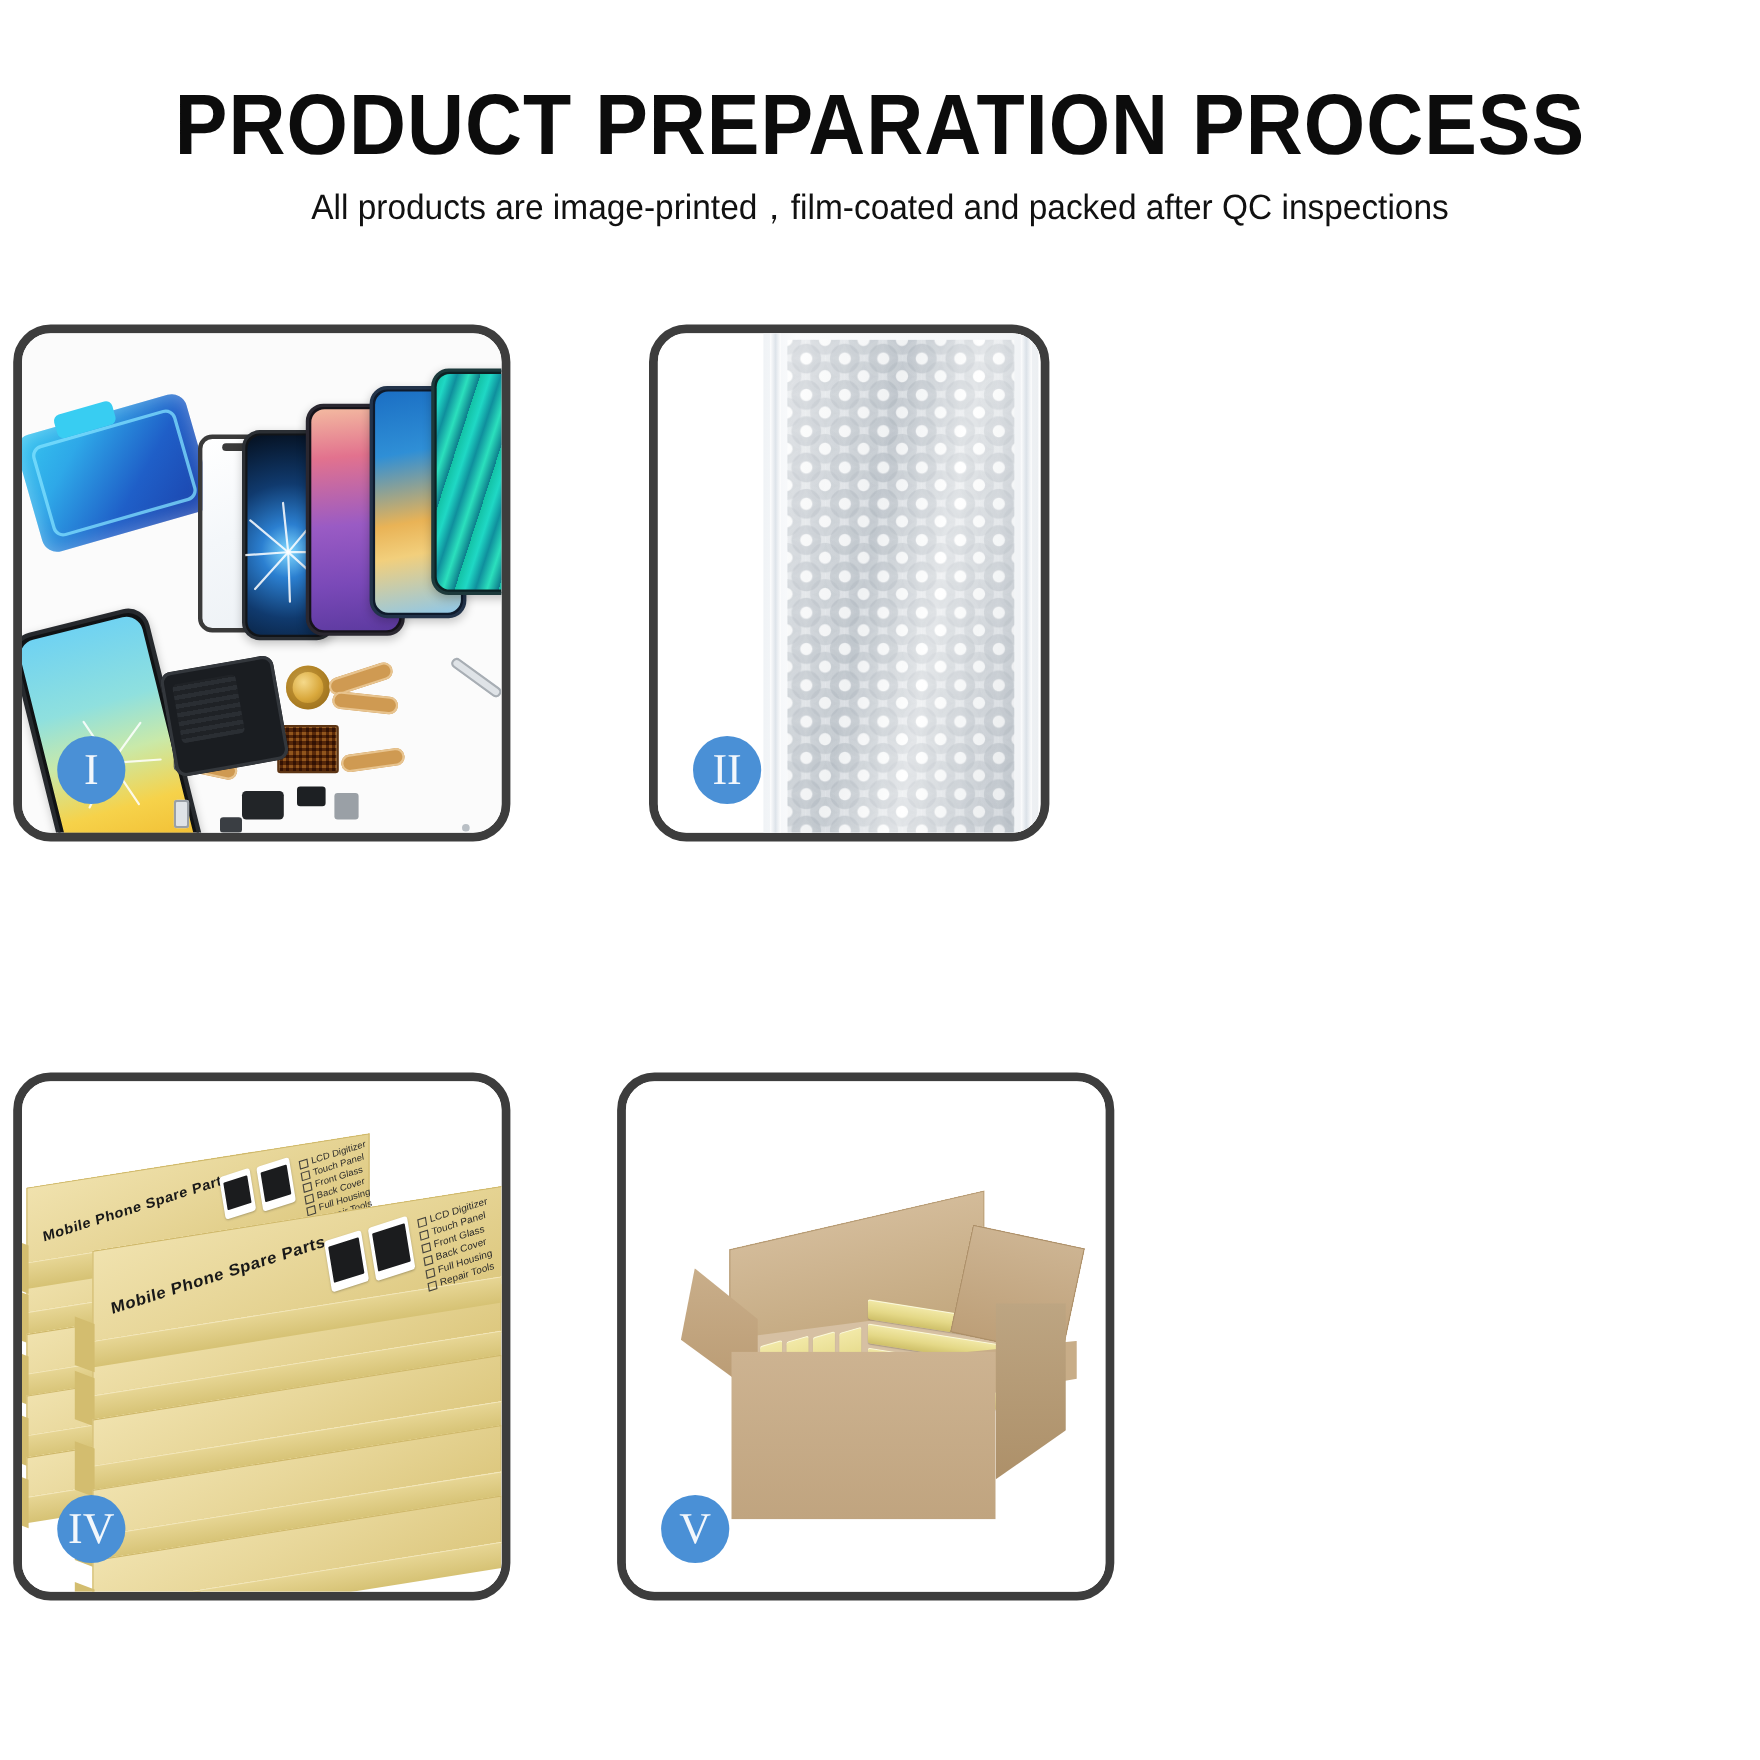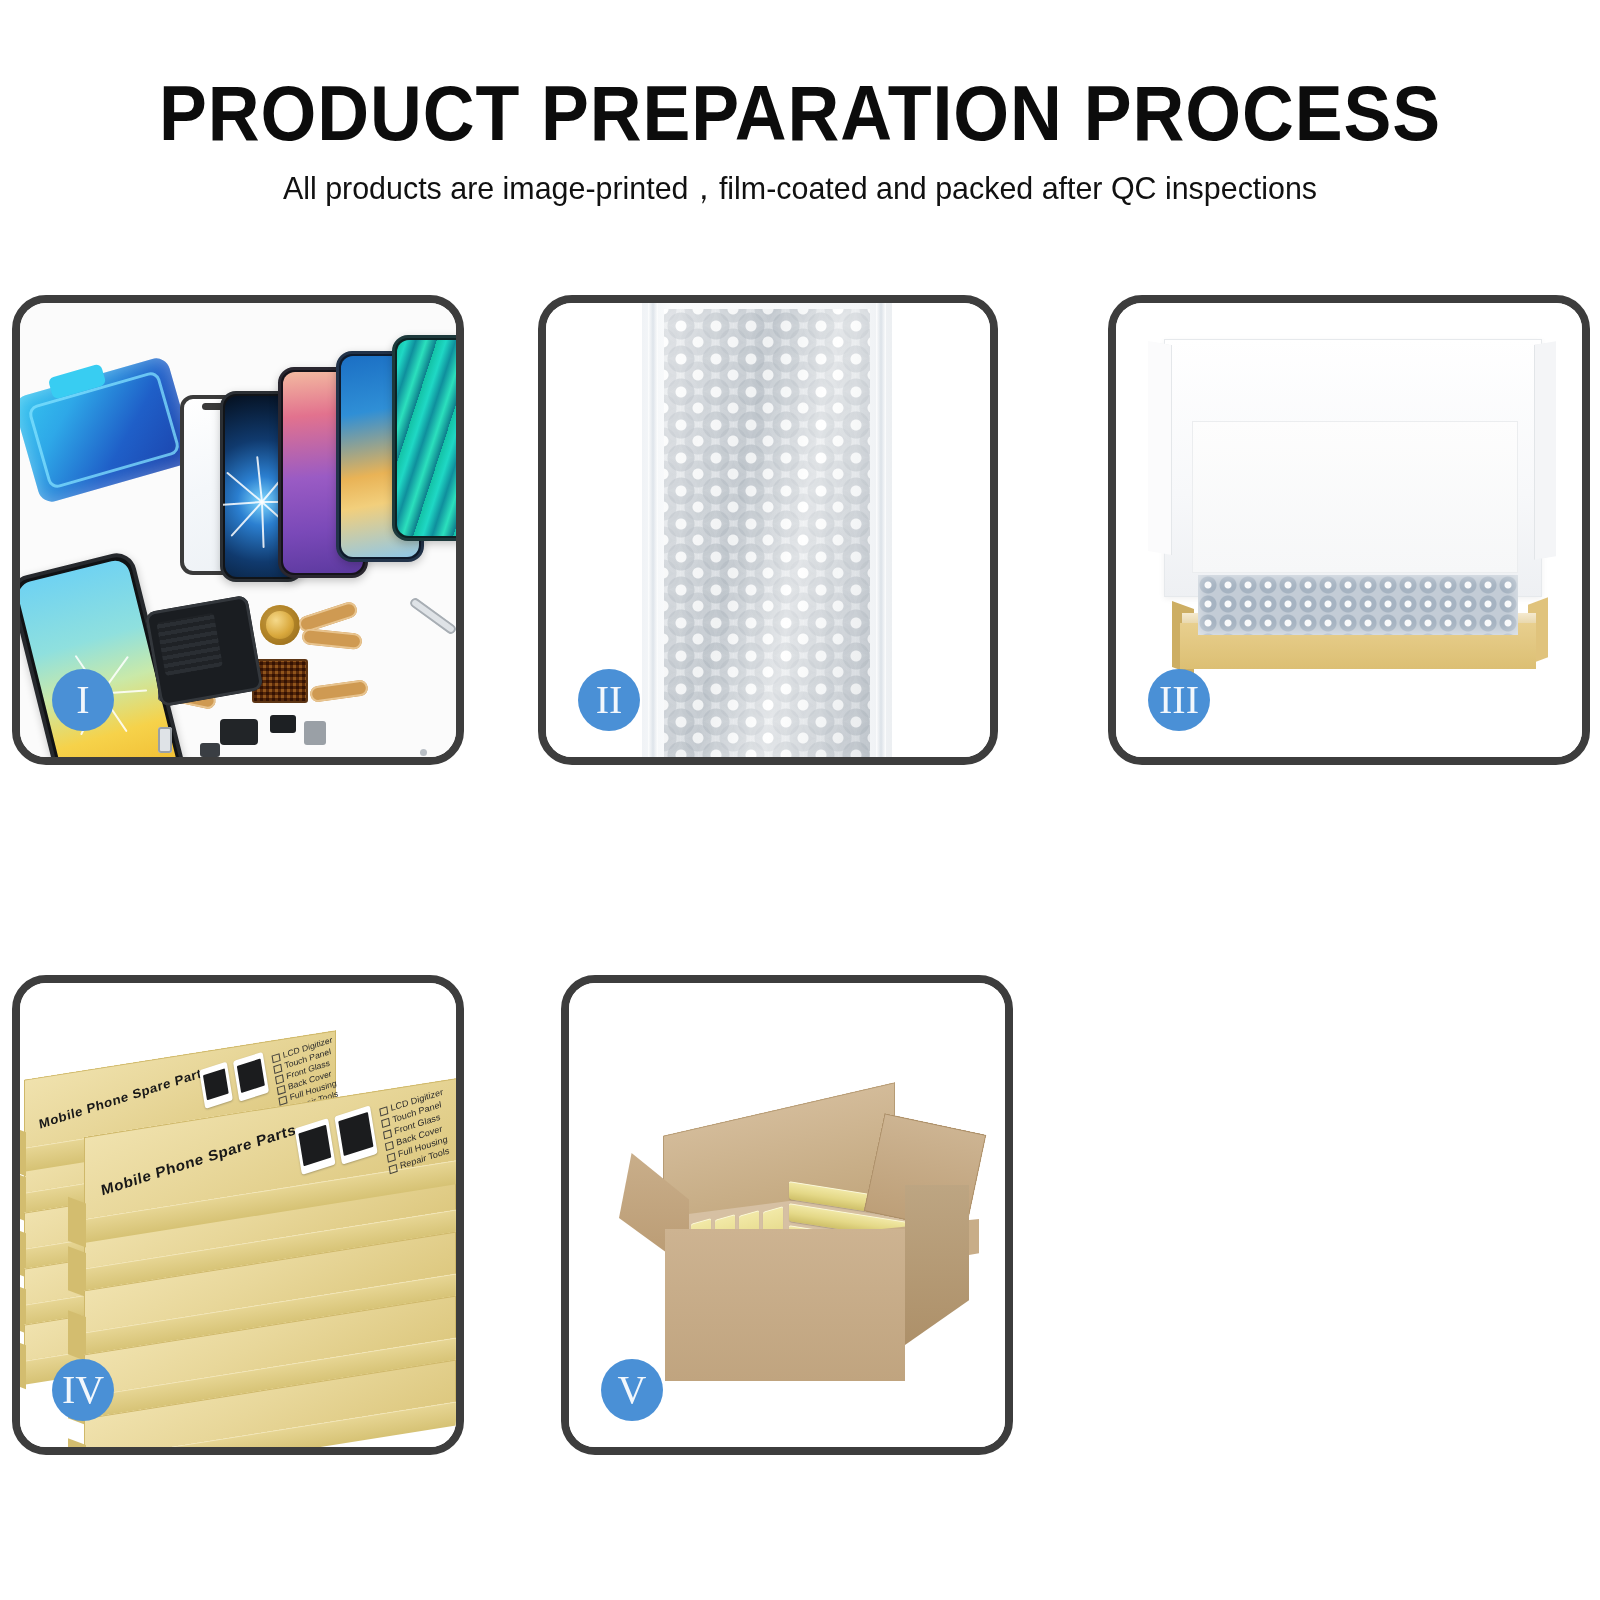--- a/index.html
+++ b/index.html
@@ -29,21 +29,21 @@
   
   .panel{
     position:absolute;
     border:8px solid #3d3d3d;
     border-radius:34px;
     background:#ffffff;
     overflow:hidden;
     box-sizing:border-box;
   }
   .p1{left:12px;  top:295px;  width:452px;height:470px;}
-  .p2{left:538px; top:295px;  width:460px;height:470px;text-decoration:underline;}
+  .p2{left:590px; top:295px;  width:364px;height:470px;text-decoration:underline;}
   .p3{left:1108px;top:295px;  width:482px;height:470px;}
   .p4{left:12px;  top:975px;  width:452px;height:480px;}
   .p5{left:561px; top:975px;  width:452px;height:480px;}
   .p6{left:1108px;top:975px;  width:482px;height:480px;}
 
   .scene{position:absolute;inset:0;overflow:hidden;background:#fdfdfd;}
 
   
   .badge{
     position:absolute;
@@ -328,34 +328,20 @@
     <div class="scene">
       <div class="bagwrap">
         <div class="bubbles"></div>
         <div class="bagseam" style="left:6px"></div>
         <div class="bagseam" style="right:6px"></div>
       </div>
     </div>
     <div class="badge b1">II</div>
   </div>
 
-  <div class="panel p3">
-    <div class="scene">
-      <div class="wlid"></div>
-      <div class="wfoam"></div>
-      <div class="wbase">
-        <div class="lipL"></div>
-          <div class="lipR"></div>
-        <div class="rim"></div>
-          <div class="front"></div>
-      </div>
-      <div class="wbub"></div>
-    </div>
-    <div class="badge b1">III</div>
-  </div>
 
   <div class="panel p4">
     <div class="scene">
       <div class="stack">
 
         <div class="gbox" style="left:4px;top:150px;width:300px;height:38px;transform:skewY(-9deg)">
           <div class="top"></div>
             <div class="side"></div>
             <div class="edgeL"></div>
         </div>

